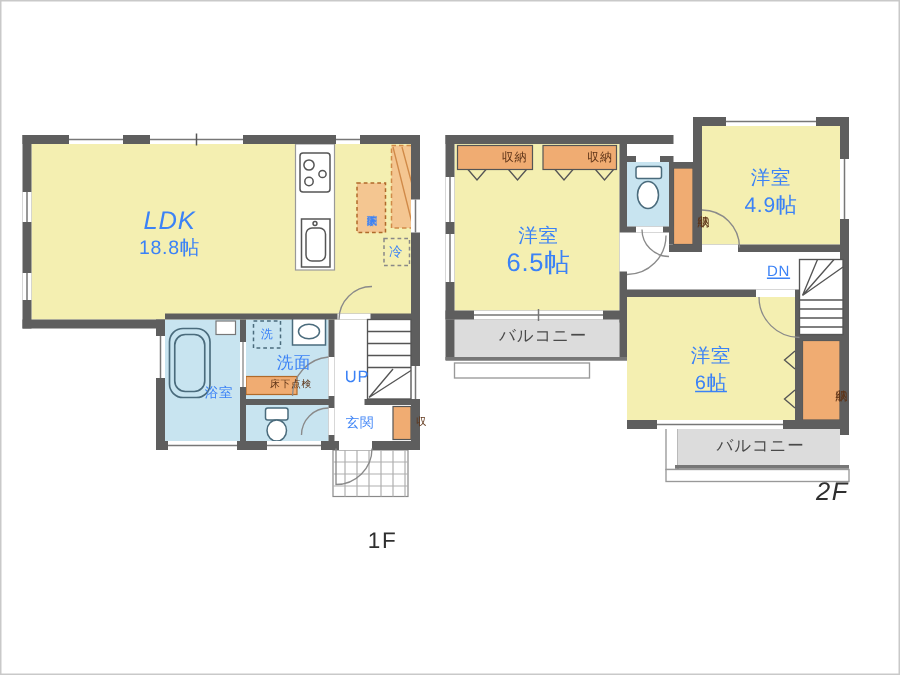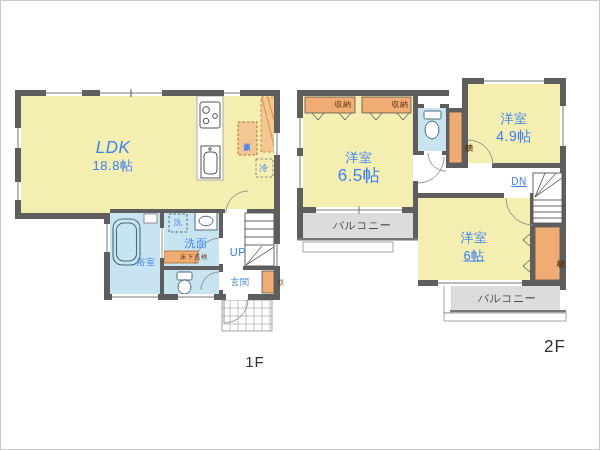--- a/index.html
+++ b/index.html
@@ -274,15 +274,15 @@
   <div class="lbl" style="left:359px;top:175px;font-size:17px;">6.5帖</div>
   <div class="lbl vtext on-orange" style="left:455px;top:137px;font-size:8px;">収納</div>
   <div class="lbl" style="left:514px;top:118px;font-size:13px;">洋室</div>
   <div class="lbl" style="left:514px;top:136px;font-size:14px;">4.9帖</div>
   <div class="lbl" style="left:519px;top:182px;font-size:10px;text-decoration:underline;">DN</div>
   <div class="lbl" style="left:474px;top:237px;font-size:13px;">洋室</div>
   <div class="lbl" style="left:474px;top:255px;font-size:13px;text-decoration:underline;">6帖</div>
   <div class="lbl vtext on-orange" style="left:547px;top:253px;font-size:8px;">収納</div>
   <div class="lbl" style="left:362px;top:225px;font-size:11px;color:#4a4a4a;">バルコニー</div>
   <div class="lbl" style="left:507px;top:298px;font-size:11px;color:#4a4a4a;">バルコニー</div>
-  <div class="lbl floor-tag" style="left:555px;top:346px;font-size:17px;">2F</div>
+  <div class="lbl floor-tag" style="left:555px;top:328px;font-size:17px;font-style:italic;">2F</div>
 
 </div>
 
 </body></html>

